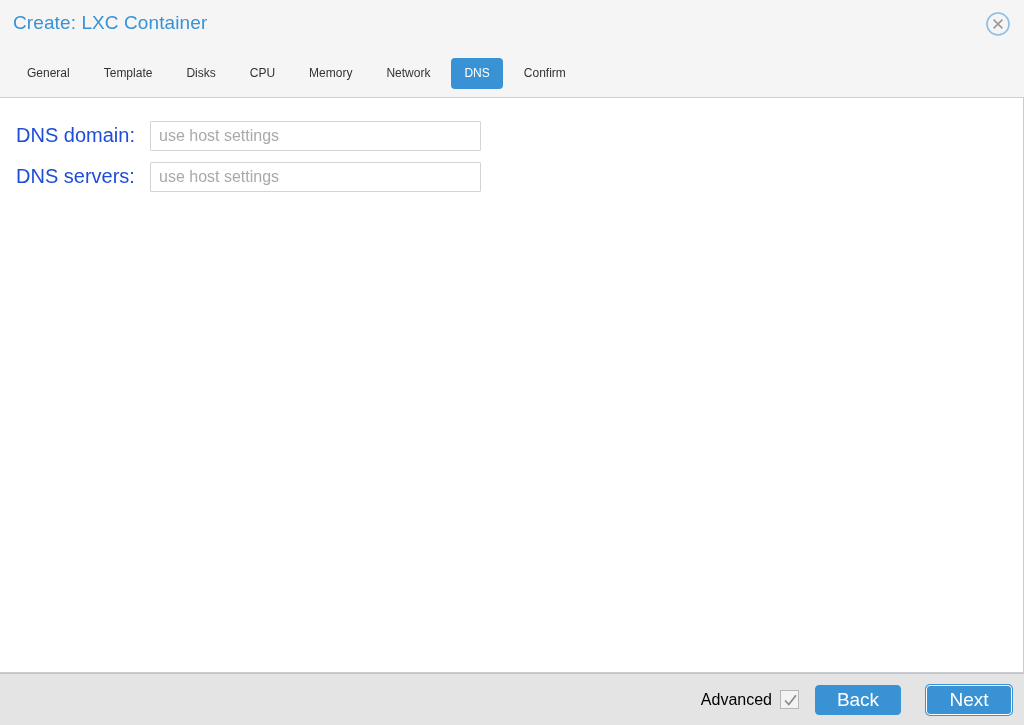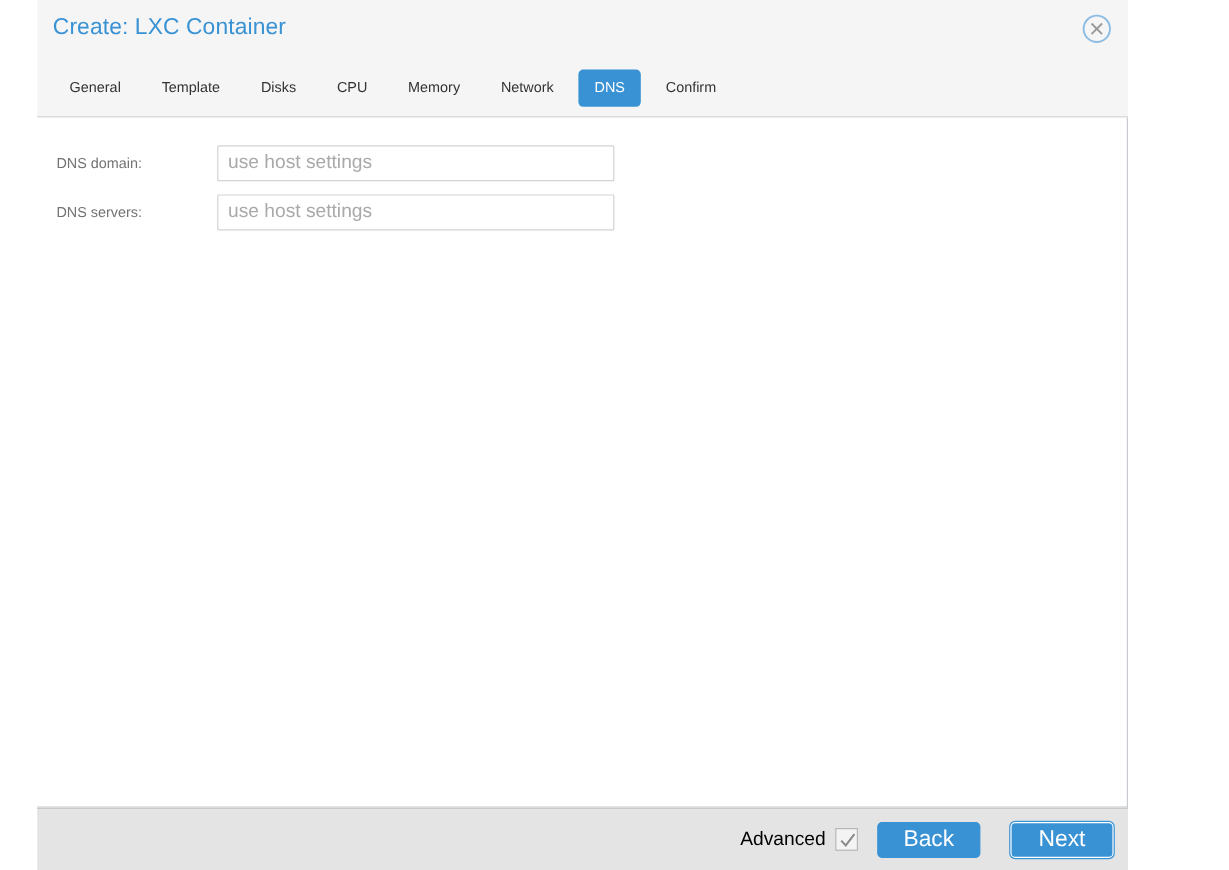--- a/index.html
+++ b/index.html
@@ -9,28 +9,27 @@
   body {
     width: 1024px;
     height: 725px;
     overflow: hidden;
     font-family: "Liberation Sans", sans-serif;
     background: #ffffff;
     -webkit-font-smoothing: antialiased;
   }
 
   .window {
-    width: 940px;
+    width: 1024px;
     height: 725px;
     box-sizing: border-box;
     display: flex;
     flex-direction: column;
     background: #ffffff;
     position: relative;
-    padding-left: 31px;
   }
 
   
   .titlebar {
     height: 50px;
     background: #f5f5f5;
     position: relative;
     flex: 0 0 auto;
   }
   .title-text {
@@ -93,22 +92,22 @@
   }
   .form-row {
     display: flex;
     align-items: center;
     height: 41px;
   }
   .form-label {
     width: 150px;
     padding-left: 16px;
     box-sizing: border-box;
-    font-size: 12px;
-    color: #737373;
+    font-size: 20px;
+    color: #1d4ed8;
     white-space: nowrap;
   }
   .form-input {
     width: 331px;
     height: 30px;
     box-sizing: border-box;
     border: 1px solid #d3d3d3;
     background: #ffffff;
     border-radius: 1px;
     font-family: "Liberation Sans", sans-serif;

